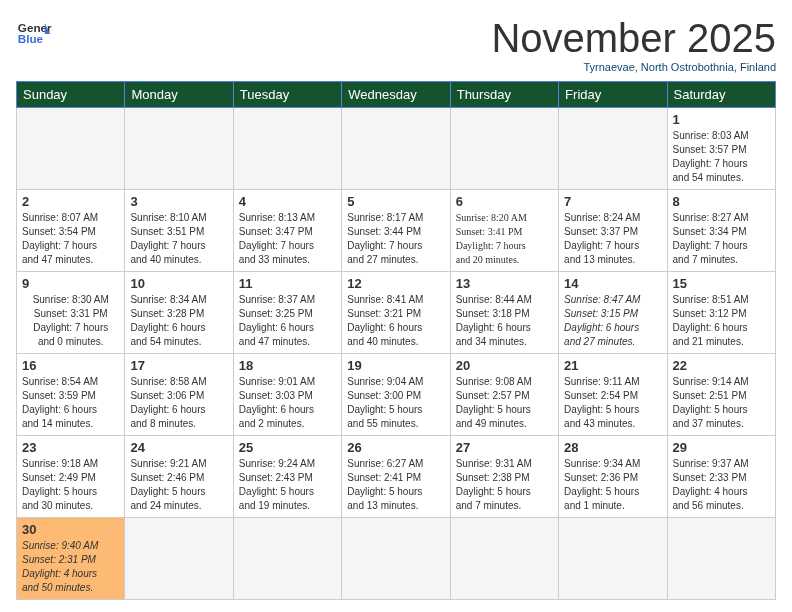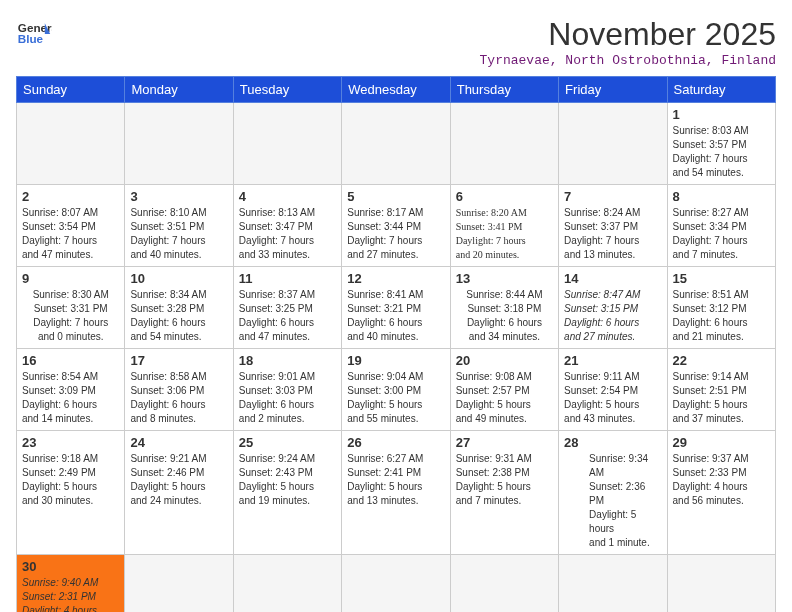--- a/index.html
+++ b/index.html
@@ -22,36 +22,35 @@
       gap: 4px;
     }
     .logo-icon {
       width: 36px;
       height: 36px;
     }
     .title-block {
       text-align: right;
     }
     .month-title {
-      font-size: 32px;
+      font-size: 40px;
       color: #333;
       font-weight: normal;
     }
     .location-subtitle {
-      font-size: 13px;
-      color: #701a75;
-      font-family: Liberation Mono, monospace;
+      font-size: 11px;
+      color: #0c4a6e;
     }
     .calendar {
       width: 100%;
       border-collapse: collapse;
       border: 1px solid #ccc;
     }
     .calendar th {
-      background: #1d4ed8;
+      background: #14532d;
       color: #fff;
       text-align: left;
       padding: 5px 6px;
       font-size: 13px;
       font-weight: normal;
       border: 1px solid #5580de;
     }
     .calendar td {
       vertical-align: top;
       padding: 4px 5px;
@@ -73,21 +72,21 @@
     }
     .day-info {
       font-size: 10px;
       line-height: 1.4;
       color: #333;
     }
     .last-row td {
       background: #f5f5f5;
     }
     .last-row td.has-data {
-      background: #f97316;
+      background: #fdba74;
     }
   </style>
 </head>
 <body>
 
 <div class="header-area">
   <div class="logo">
     <svg class="logo-icon" viewBox="0 0 40 40" xmlns="http://www.w3.org/2000/svg">
       <text x="2" y="18" font-size="13" fill="#333" font-family="Arial" font-weight="bold">General</text>
       <text x="2" y="30" font-size="13" fill="#3a6fd8" font-family="Arial" font-weight="bold">Blue</text>
@@ -203,21 +202,21 @@
         </td>
         <td>
           <span class="day-num">12</span>
           <div class="day-info" style="white-space: pre-line;">Sunrise: 8:41 AM
 Sunset: 3:21 PM
 Daylight: 6 hours
 and 40 minutes.</div>
         </td>
         <td>
           <span class="day-num">13</span>
-          <div class="day-info" style="white-space: pre-line; text-align: center;">Sunrise: 8:44 AM
+          <div class="day-info" style="white-space: pre-line;">Sunrise: 8:44 AM
 Sunset: 3:18 PM
 Daylight: 6 hours
 and 34 minutes.</div>
         </td>
         <td>
           <span class="day-num">14</span>
           <div class="day-info" style="white-space: pre-line; font-style: italic;">Sunrise: 8:47 AM
 Sunset: 3:15 PM
 Daylight: 6 hours
 and 27 minutes.</div>
@@ -227,21 +226,21 @@
           <div class="day-info" style="white-space: pre-line;">Sunrise: 8:51 AM
 Sunset: 3:12 PM
 Daylight: 6 hours
 and 21 minutes.</div>
         </td>
       </tr>
       <tr>
         <td>
           <span class="day-num">16</span>
           <div class="day-info" style="white-space: pre-line;">Sunrise: 8:54 AM
-Sunset: 3:09 PM
+Sunset: 3:59 PM
 Daylight: 6 hours
 and 14 minutes.</div>
         </td>
         <td>
           <span class="day-num">17</span>
           <div class="day-info" style="white-space: pre-line;">Sunrise: 8:58 AM
 Sunset: 3:06 PM
 Daylight: 6 hours
 and 8 minutes.</div>
         </td>
@@ -312,21 +311,21 @@
         </td>
         <td>
           <span class="day-num">27</span>
           <div class="day-info" style="white-space: pre-line;">Sunrise: 9:31 AM
 Sunset: 2:38 PM
 Daylight: 5 hours
 and 7 minutes.</div>
         </td>
         <td>
           <span class="day-num">28</span>
-          <div class="day-info" style="white-space: pre-line; margin-left: 25px;">Sunrise: 9:34 AM
+          <div class="day-info" style="white-space: pre-line;">Sunrise: 9:34 AM
 Sunset: 2:36 PM
 Daylight: 5 hours
 and 1 minute.</div>
         </td>
         <td>
           <span class="day-num">29</span>
           <div class="day-info" style="white-space: pre-line;">Sunrise: 9:37 AM
 Sunset: 2:33 PM
 Daylight: 4 hours
 and 56 minutes.</div>

